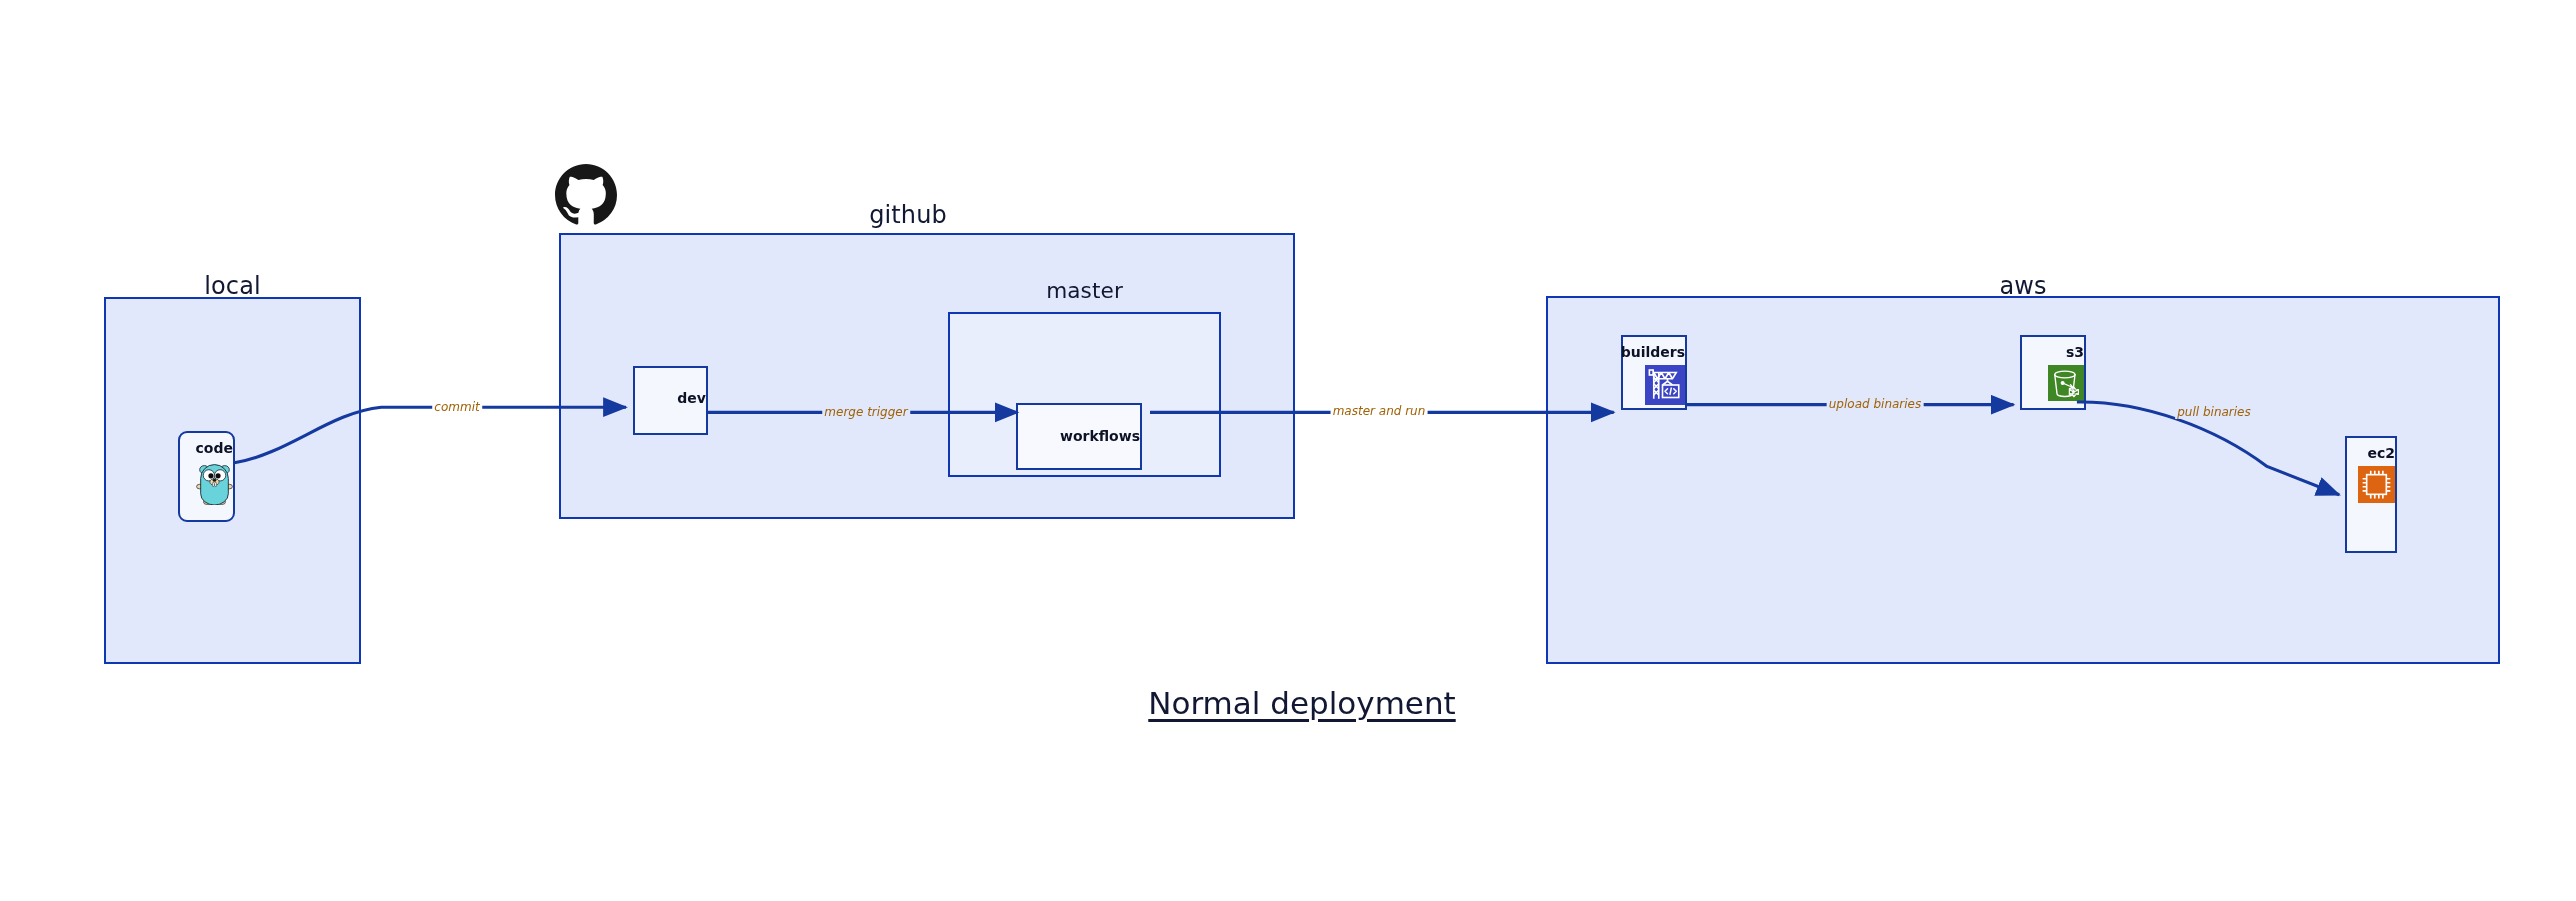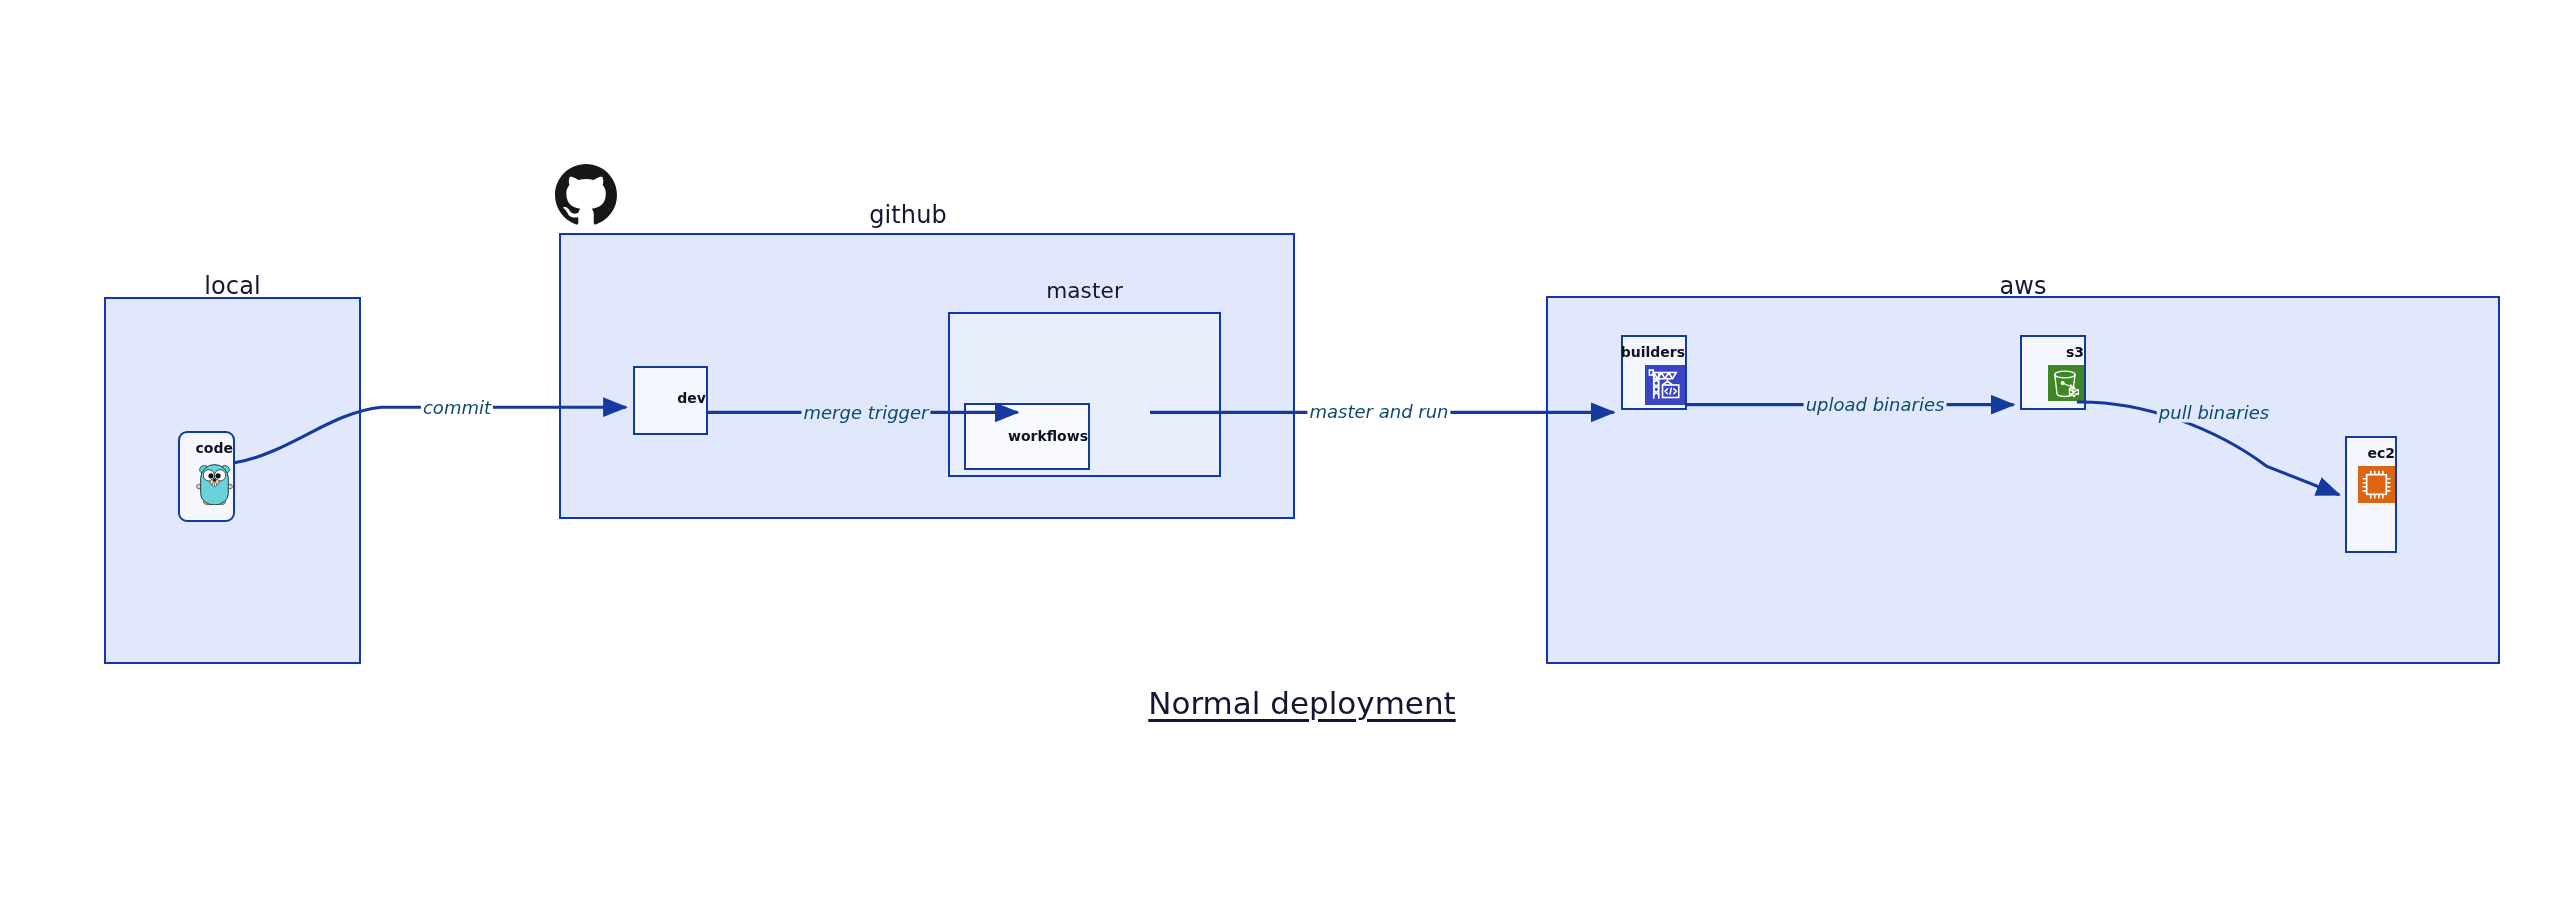--- a/index.html
+++ b/index.html
@@ -68,22 +68,22 @@
     position: absolute;
     left: 0; top: 0;
     width: 2604px;
     height: 902px;
     pointer-events: none;
   }
   .edge-label {
     position: absolute;
     font-family: "DejaVu Sans", sans-serif;
     font-style: italic;
-    font-size: 18px;
-    color: #0c4a6e;
+    font-size: 12px;
+    color: #a16207;
     background: #ffffff;
     white-space: nowrap;
     padding: 0 2.1px;
     transform: translate(-50%, -50%);
   }
   .edge-label.on-panel { background: #e1e8fb; }
   
   #diagram-title {
     position: absolute;
     left: 0;
@@ -151,21 +151,21 @@
   <div class="group-label" style="left:540px; top:201px; width:736px;">github</div>
   <div class="group-box" style="left:559px; top:233px; width:736px; height:286px;"></div>
 
   <div class="node" style="left:633px; top:366px; width:75px; height:69px;">
     <span class="node-label" style="margin-top:21.6px;">dev</span>
   </div>
 
   <div class="group-label" style="left:948px; top:278px; width:273px; font-size:21.6px;">master</div>
   <div class="group-box inner" style="left:948px; top:312px; width:273px; height:165px;"></div>
 
-  <div class="node" style="left:964px; top:403px; width:126px; height:67px; background:#f7f9fe;">
+  <div class="node" style="left:1016px; top:403px; width:126px; height:67px; background:#f7f9fe;">
     <span class="node-label" style="margin-top:23px;">workflows</span>
   </div>
 
   <div class="group-label" style="left:1546px; top:272px; width:954px;">aws</div>
   <div class="group-box" style="left:1546px; top:296px; width:954px; height:368px;"></div>
 
   <div class="node" style="left:1621px; top:335px; width:66px; height:75px;">
     <span class="node-label">builders</span>
     <span class="node-icon">
       <svg width="40" height="40" viewBox="0 0 64 64">

